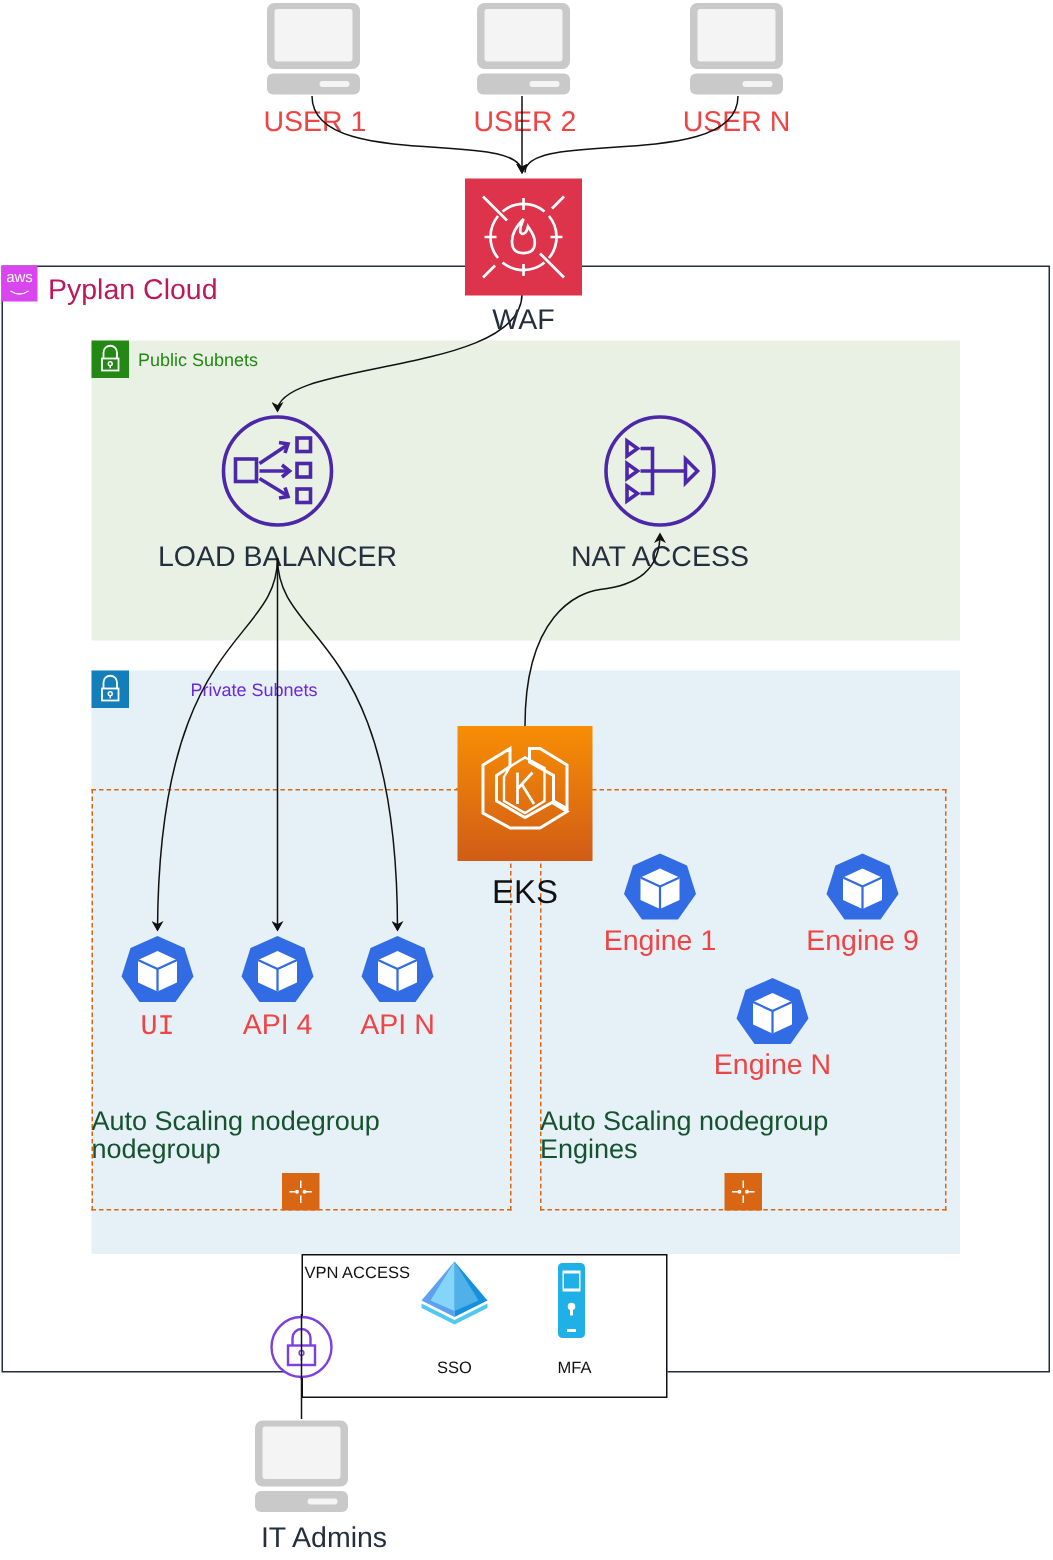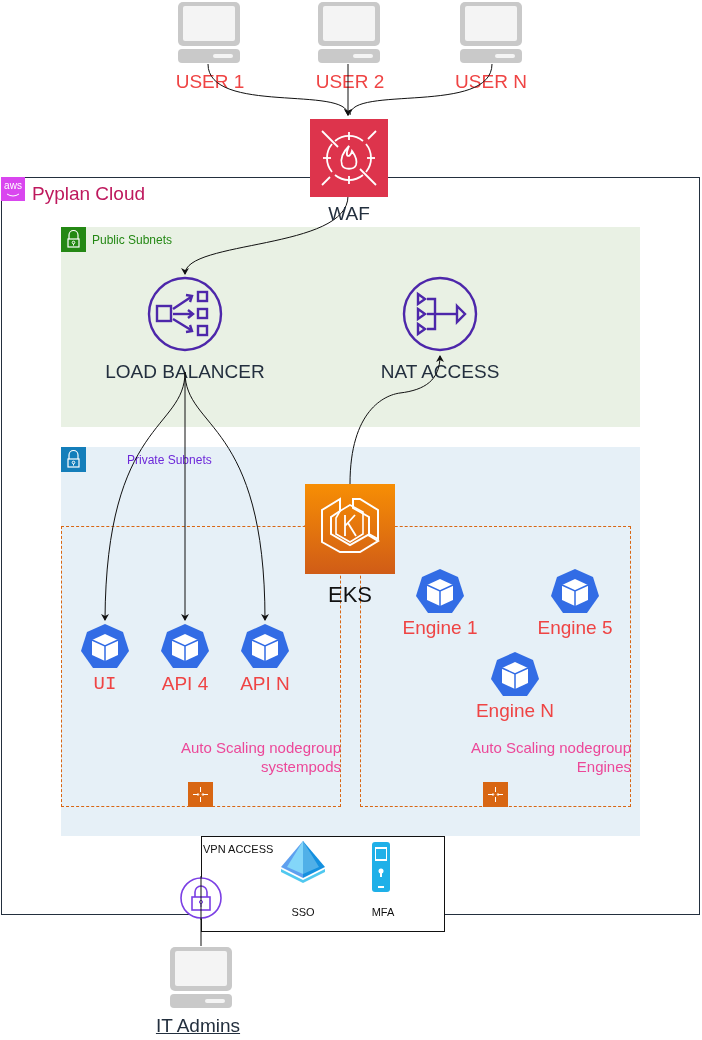--- a/index.html
+++ b/index.html
@@ -9,21 +9,21 @@
   .lbl { position: absolute; white-space: nowrap; text-align: center; }
   .big { font-size: 19px; color: #ef4444; }
   .dark { color: #232f3e; }
   svg { display: block; }
   #cloud { left: 1px; top: 177px; width: 699px; height: 738px; border: 1px solid #232f3e; box-sizing: border-box; background: #fff; }
   #public { left: 61px; top: 227px; width: 579px; height: 200px; background: #e9f1e4; }
   #private { left: 61px; top: 447px; width: 579px; height: 389px; background: #e6f0f7; }
   .ng { border: 1px dashed #d86613; box-sizing: border-box; }
   #ng1 { left: 61px; top: 526px; width: 280px; height: 281px; }
   #ng2 { left: 360px; top: 526px; width: 271px; height: 281px; }
-  .ng-label { color: #ec4899; font-size: 15px; line-height: 19px; text-align: right; position: absolute; }
+  .ng-label { color: #14532d; font-size: 18px; line-height: 19px; text-align: left; position: absolute; }
   #vpn { left: 201px; top: 836px; width: 244px; height: 96px; border: 1px solid #111; box-sizing: border-box; background: #fff; }
   .small-bold { font-size: 11px; color: #111; }
 </style>
 </head>
 <body>
 
 <div id="cloud" class="abs"></div>
 <div class="abs" style="left:1px;top:177px;width:24px;height:24px;background:#d946ef;color:#fff;font-size:10px;text-align:center;line-height:17px;">
   <span>aws</span>
   <svg class="abs" style="left:5px;top:16px" width="14" height="5">
@@ -195,21 +195,21 @@
     <path d="M25 11 L38 17 L38 32 L25 38 L12 32 L12 17 Z" fill="#fff"></path>
     <path d="M12 17 L25 23 L38 17 M25 23 L25 38" stroke="#326ce5" stroke-width="1.5" fill="none"></path>
   </svg>
 </div>
 <div class="lbl big" style="left:55px;top:673px;width:100px;font-family:Liberation Mono, monospace;">UI</div>
 <div class="lbl big" style="left:135px;top:673px;width:100px;">API 4</div>
 <div class="lbl big" style="left:215px;top:673px;width:100px;">API N</div>
 
 <div class="ng-label" style="left:61px;top:738px;width:280px;">
   <div>Auto Scaling nodegroup</div>
-  <div>systempods</div>
+  <div>nodegroup</div>
 </div>
 <div class="abs" style="left:188px;top:782px;width:25px;height:25px;background:#d86613;">
   <svg width="25" height="25">
       <g stroke="#fff" stroke-width="1" fill="none">
         <line x1="12.5" y1="5" x2="12.5" y2="10"></line>
         <line x1="12.5" y1="15" x2="12.5" y2="20"></line>
         <line x1="5" y1="12.5" x2="10" y2="12.5"></line>
         <line x1="15" y1="12.5" x2="20" y2="12.5"></line>
         <circle cx="10" cy="12.5" r="0.8"></circle>
         <circle cx="15" cy="12.5" r="0.8"></circle>
@@ -232,21 +232,21 @@
   </svg>
 </div>
 <div class="abs" style="left:490px;top:651px;width:50px;height:48px;z-index:3;">
   <svg width="50" height="48">
     <path d="M25 1 L43 9 L49 28 L37 45 L13 45 L1 28 L7 9 Z" fill="#326ce5"></path>
     <path d="M25 11 L38 17 L38 32 L25 38 L12 32 L12 17 Z" fill="#fff"></path>
     <path d="M12 17 L25 23 L38 17 M25 23 L25 38" stroke="#326ce5" stroke-width="1.5" fill="none"></path>
   </svg>
 </div>
 <div class="lbl big" style="left:390px;top:617px;width:100px;">Engine 1</div>
-<div class="lbl big" style="left:525px;top:617px;width:100px;">Engine 5</div>
+<div class="lbl big" style="left:525px;top:617px;width:100px;">Engine 9</div>
 <div class="lbl big" style="left:465px;top:700px;width:100px;">Engine N</div>
 
 <div class="ng-label" style="left:360px;top:738px;width:271px;">
   <div>Auto Scaling nodegroup</div>
   <div>Engines</div>
 </div>
 <div class="abs" style="left:483px;top:782px;width:25px;height:25px;background:#d86613;">
   <svg width="25" height="25">
       <g stroke="#fff" stroke-width="1" fill="none">
         <line x1="12.5" y1="5" x2="12.5" y2="10"></line>
@@ -295,13 +295,13 @@
 </div>
 
 <div class="abs" style="left:169px;top:946px;width:64px;height:64px;">
   <svg width="64" height="64">
       <rect x="1" y="1" width="62" height="44" rx="5" fill="#c9c9c9"></rect>
       <rect x="6" y="5" width="52" height="35" rx="2" fill="#f4f4f4"></rect>
       <rect x="1" y="48" width="62" height="14" rx="4" fill="#c9c9c9"></rect>
       <rect x="36" y="53" width="20" height="4" rx="2" fill="#f4f4f4"></rect>
     </svg>
 </div>
-<div class="lbl big dark" style="left:138px;top:1015px;width:120px;text-decoration:underline;">IT Admins</div>
+<div class="lbl big dark" style="left:156px;top:1015px;width:120px;">IT Admins</div>
 
 </body></html>

